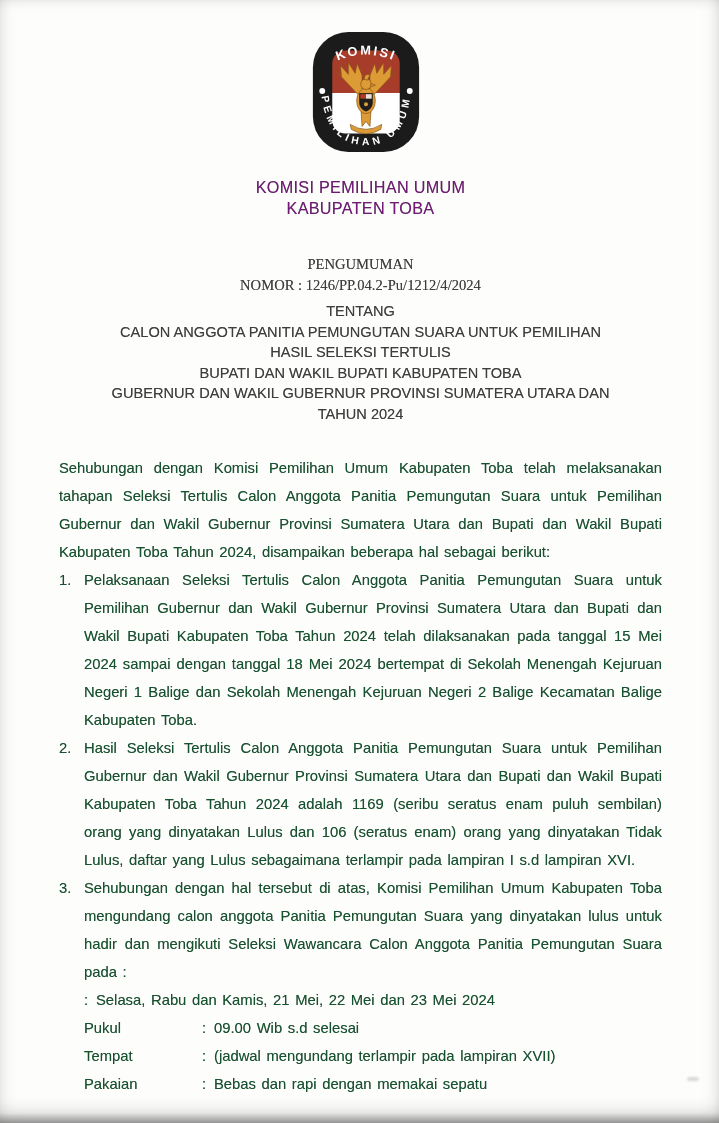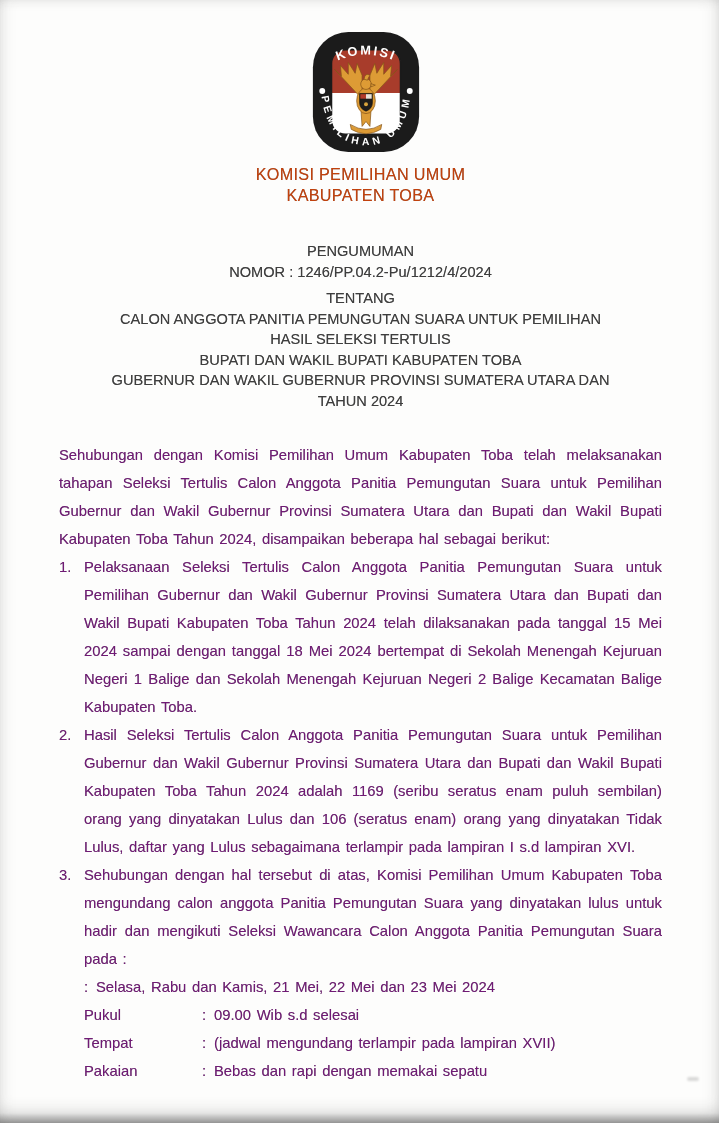--- a/index.html
+++ b/index.html
@@ -28,38 +28,38 @@
     position: absolute; right: 20px; bottom: 42px; width: 12px; height: 4px;
     background: rgba(0,0,0,0.14); filter: blur(1px); border-radius: 2px;
   }
   .logo-wrap { text-align: center; }
   .logo { width: 118px; height: 128px; display: inline-block; transform: translateX(5px); }
   .org {
     text-align: center;
     font-size: 16.2px;
     line-height: 21px;
     letter-spacing: 0.3px;
-    color: #c2410c;
-    margin-top: 4px;
+    color: #701a75;
+    margin-top: 17px;
     text-shadow: 0 0 0.4px rgba(62,62,62,0.6);
   }
   .doc-head {
     text-align: center;
     font-size: 14.6px;
     line-height: 20.5px;
     color: #3e3e3e;
     text-shadow: 0 0 0.4px rgba(62,62,62,0.6);
   }
-  .head-num { margin-top: 35px; }
+  .head-num { margin-top: 35px; font-family: Liberation Serif, serif; }
   .head-subject { margin-top: 6px; }
   .bodytext {
     font-size: 14.8px;
     line-height: 28px;
     word-spacing: 1.5px;
-    color: #701a75;
+    color: #14532d;
     text-shadow: 0 0 0.4px rgba(62,62,62,0.55);
   }
   .intro { margin-top: 30px; text-align: justify; }
   .item { display: flex; }
   .item-num { flex: none; width: 25px; }
   .item-text { flex: 1; text-align: justify; }
   .schedule { }
   .srow { display: flex; }
   .slabel { flex: none; width: 118px; }
   .ssep { flex: none; width: 12px; }

